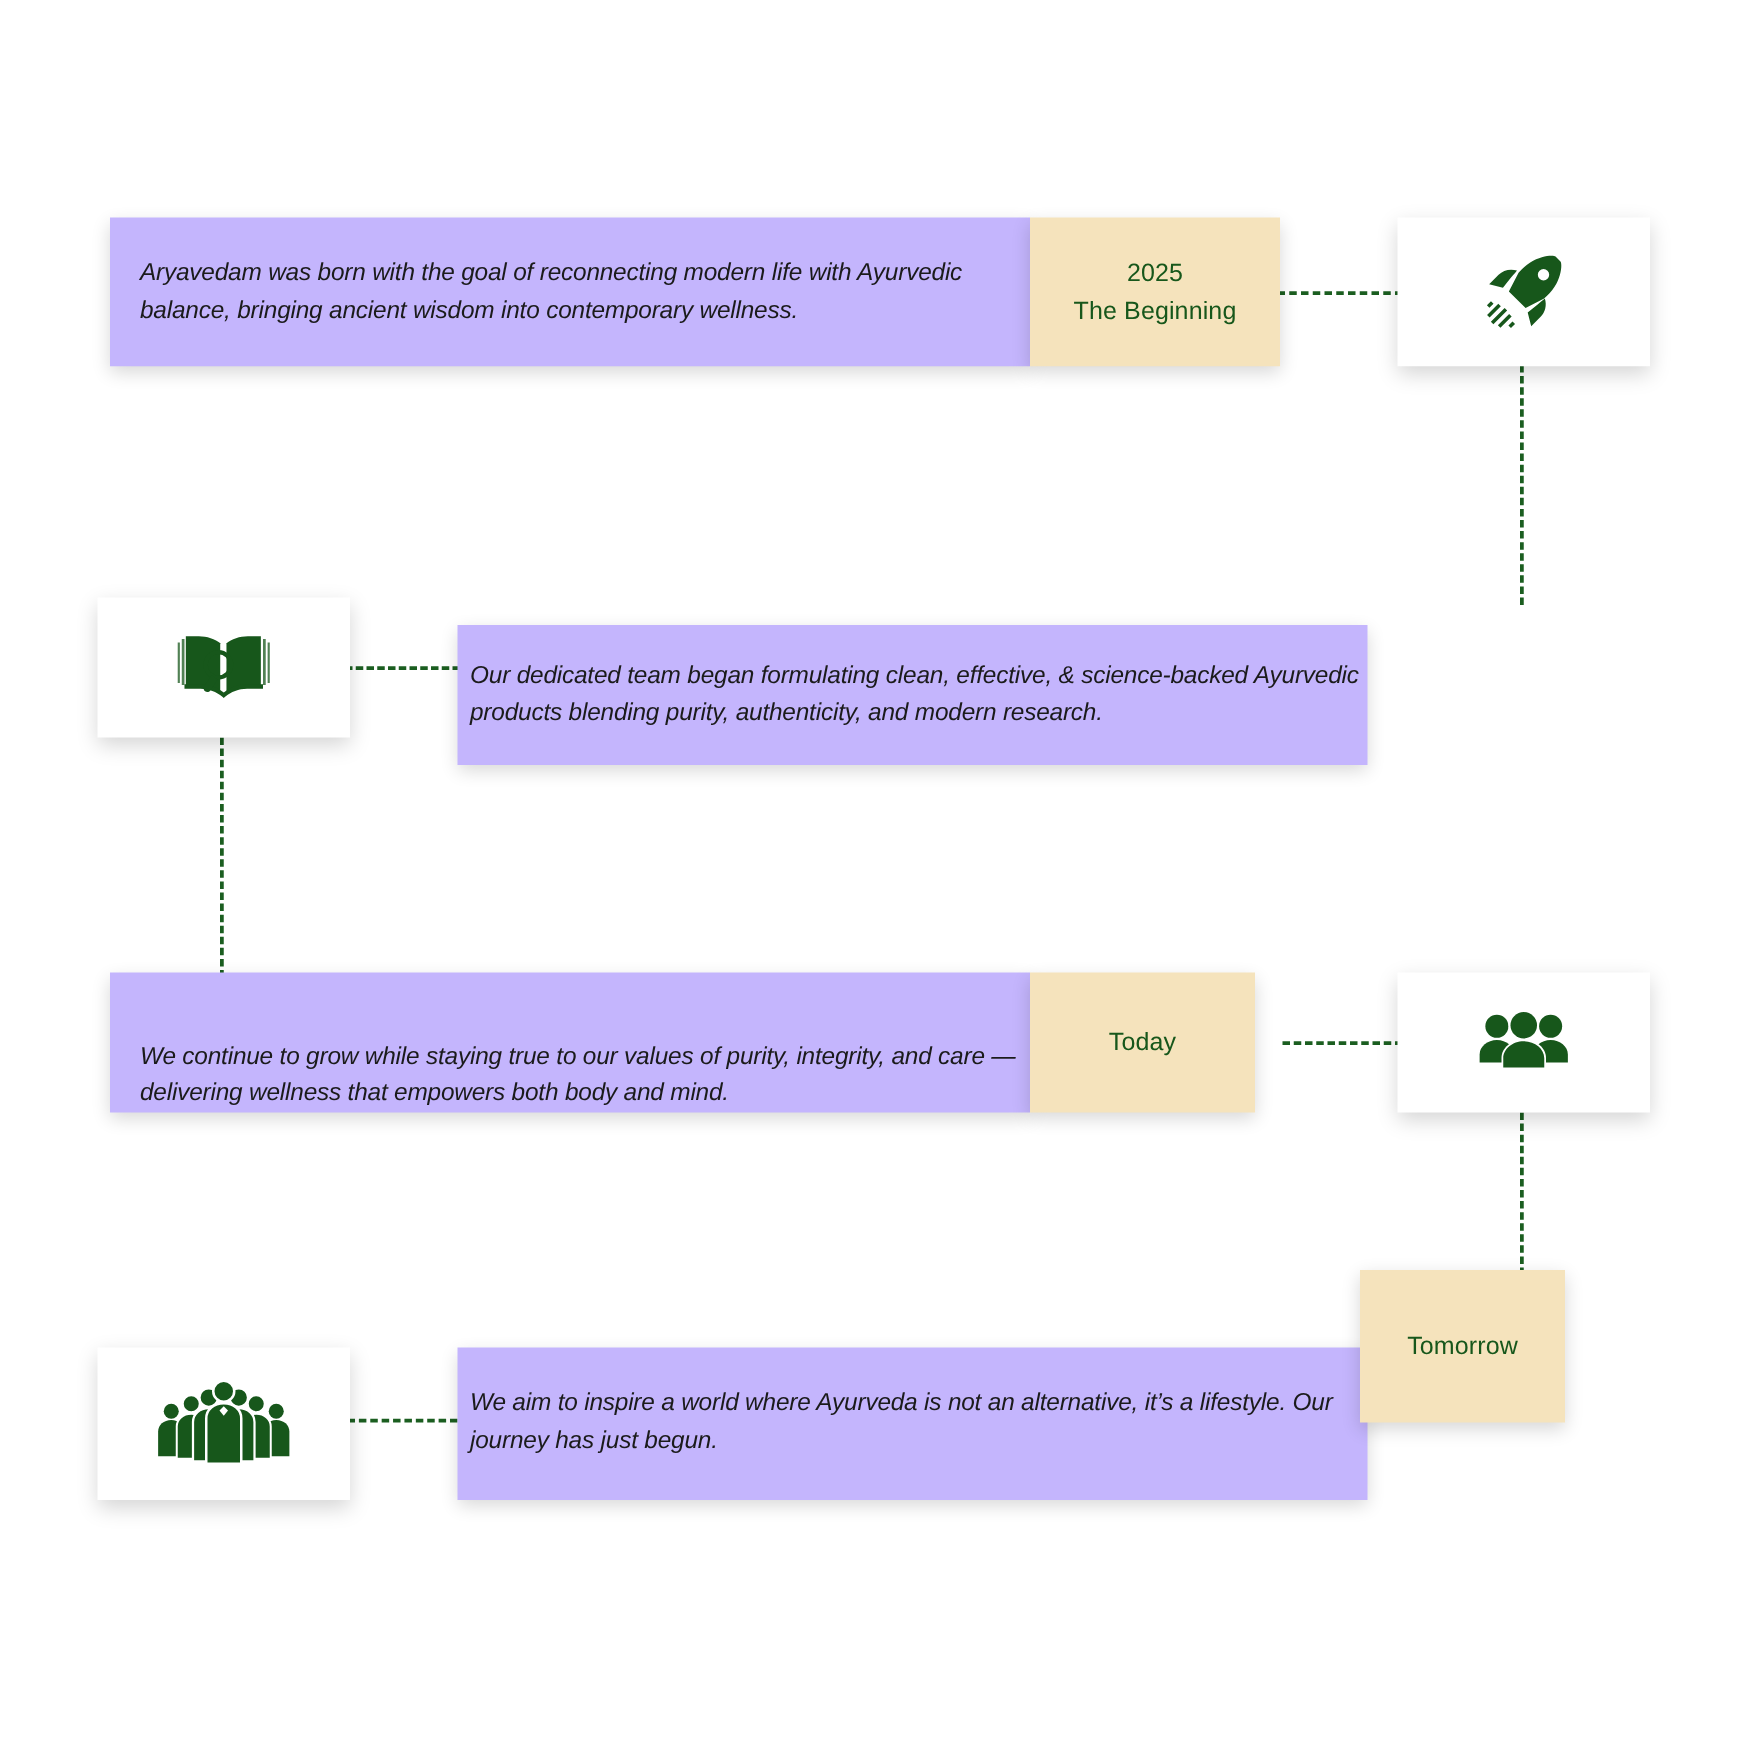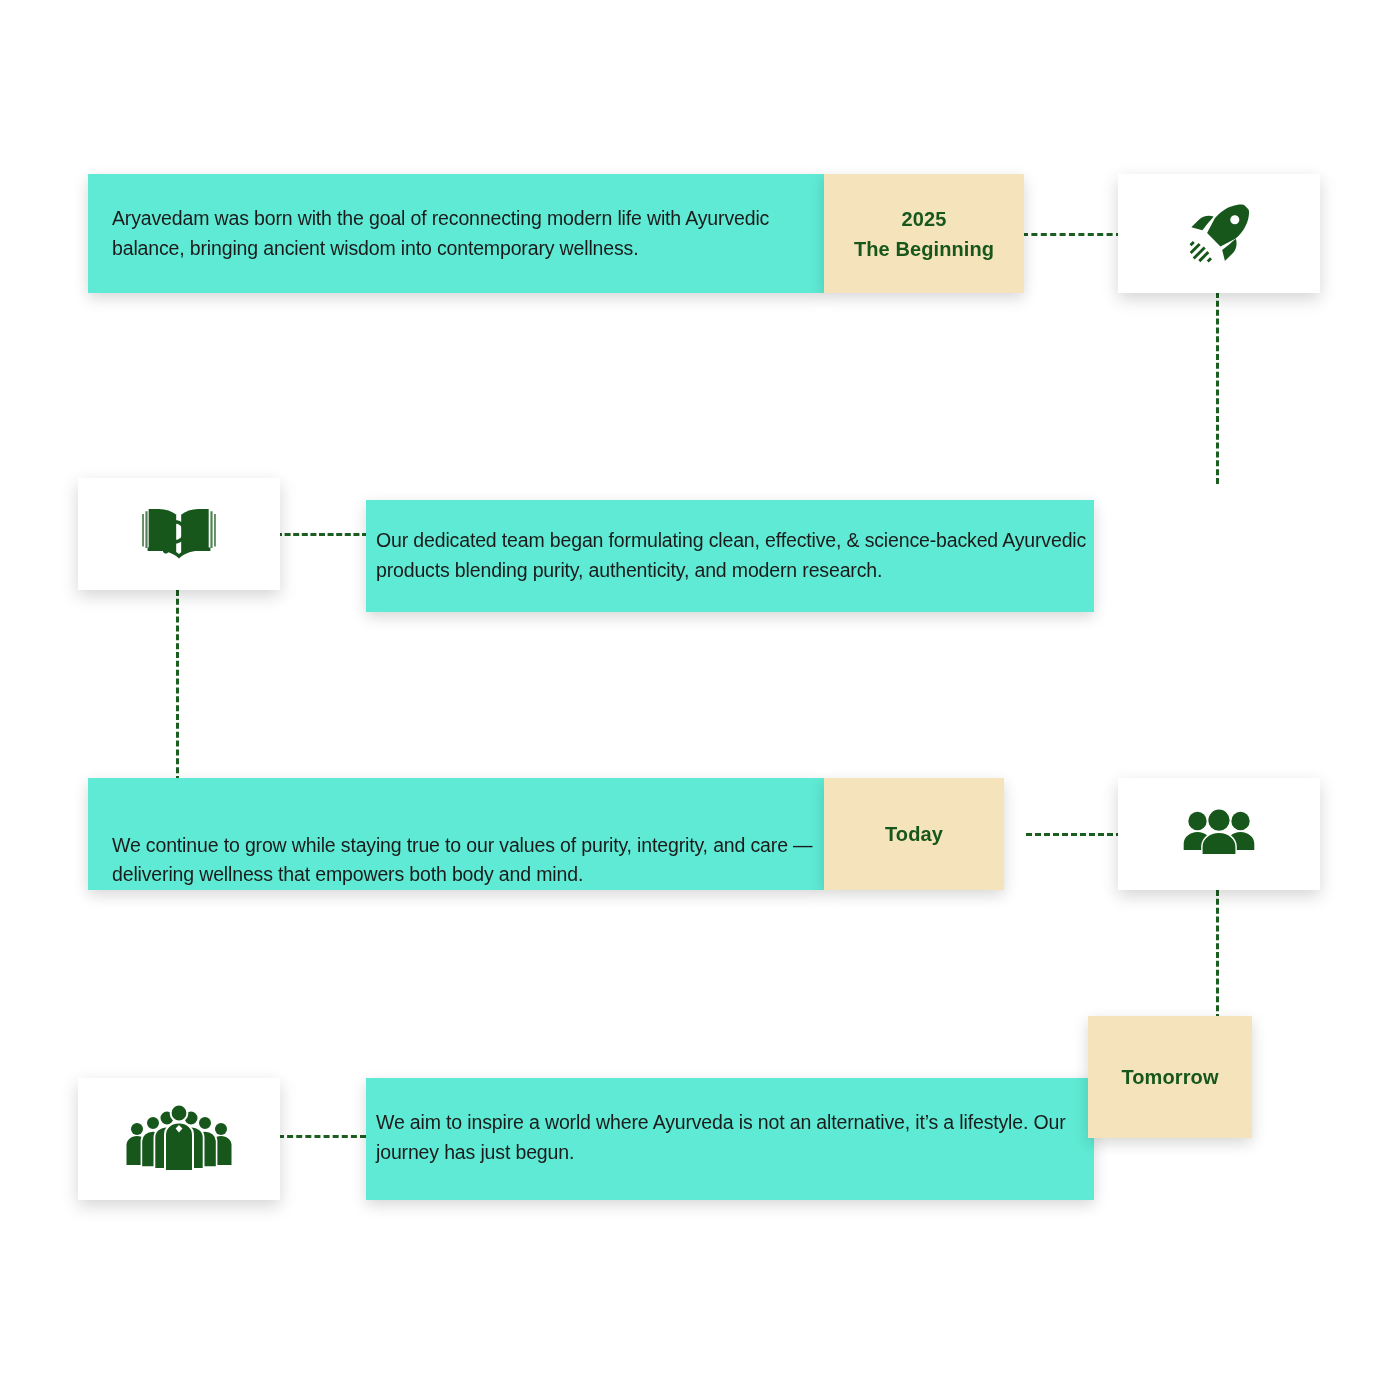--- a/index.html
+++ b/index.html
@@ -30,25 +30,26 @@
   .dash-v {
     position: absolute;
     width: 0;
     border-left: 3px dashed #1b5e20;
     z-index: 1;
   }
 
   
   .text-panel {
     position: absolute;
-    background: #5eead4;
+    background: #c4b5fd;
     box-shadow: 0 5px 14px rgba(0,0,0,0.16);
     z-index: 2;
     display: flex;
     align-items: center;
+    font-style: italic;
   }
   .text-panel p {
     margin: 0;
     font-size: 19.5px;
     line-height: 1.52;
     color: #1b1b1b;
     font-family: "Liberation Sans", sans-serif;
     letter-spacing: -0.15px;
   }
 
@@ -59,21 +60,21 @@
     box-shadow: 0 5px 14px rgba(0,0,0,0.16);
     z-index: 3;
     display: flex;
     flex-direction: column;
     align-items: center;
     justify-content: center;
     text-align: center;
   }
   .label-panel .lbl {
     font-size: 20px;
-    font-weight: bold;
+    font-weight: normal;
     color: #17571B;
     line-height: 1.5;
     letter-spacing: 0.1px;
   }
 
   
   .icon-card {
     position: absolute;
     background: #ffffff;
     box-shadow: 0 6px 16px rgba(0,0,0,0.17);

